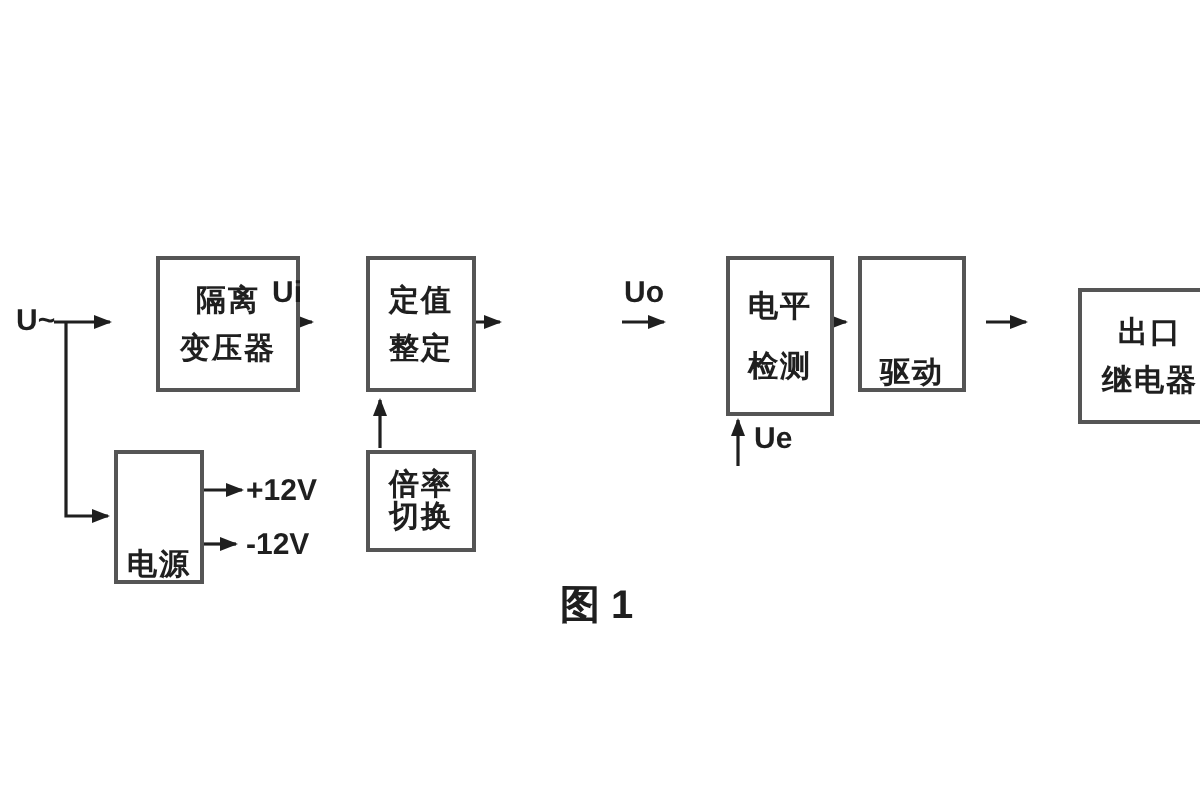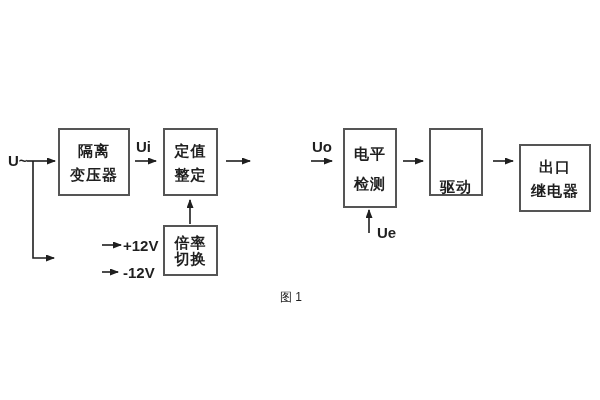--- a/index.html
+++ b/index.html
@@ -25,32 +25,32 @@
     display: flex;
     flex-direction: column;
     align-items: center;
     justify-content: flex-end;
     font-size: 15px;
     font-weight: bold;
     letter-spacing: 1px;
     line-height: 1;
     text-align: center;
   }
-  .box.two-line { justify-content: space-around; padding: 8px 0; }
+  .box.two-line { justify-content: space-around; padding: 8px 0; margin-left: 20px; }
   .lbl {
     position: absolute;
     font-size: 15px;
     font-weight: bold;
     line-height: 1;
     white-space: nowrap;
   }
   .caption {
     position: absolute;
-    font-size: 12px;
-    font-weight: normal;
+    font-size: 20px;
+    font-weight: bold;
     white-space: nowrap;
   }
 </style>
 </head>
 <body>
 
 <div class="canvas">
 
   <svg class="wires" viewBox="0 0 600 400" xmlns="http://www.w3.org/2000/svg">
     <defs>
@@ -91,34 +91,37 @@
 
   <div class="box" style="left:429px;top:128px;width:54px;height:68px">
     <span>驱动</span>
   </div>
 
   <div class="box two-line" style="left:519px;top:144px;width:72px;height:68px">
     <span>出口</span>
     <span>继电器</span>
   </div>
 
+  <div class="box" style="left:57px;top:225px;width:45px;height:67px">
+    <span>电源</span>
+  </div>
 
   <div class="box two-line" style="left:163px;top:225px;width:55px;height:51px">
     <span>倍率</span>
     <span>切换</span>
   </div>
 
 
   <div class="lbl" style="left:8px;top:153px">U~</div>
 
   <div class="lbl" style="left:136px;top:139px">Ui</div>
 
   <div class="lbl" style="left:312px;top:139px">Uo</div>
 
-  <div class="lbl" style="left:377px;top:225px">Ue</div>
+  <div class="lbl" style="left:377px;top:212px">Ue</div>
 
   <div class="lbl" style="left:123px;top:238px">+12V</div>
 
   <div class="lbl" style="left:123px;top:265px">-12V</div>
 
   <div class="caption" style="left:280px;top:289px">图 1</div>
 
 </div>
 
 </body></html>

